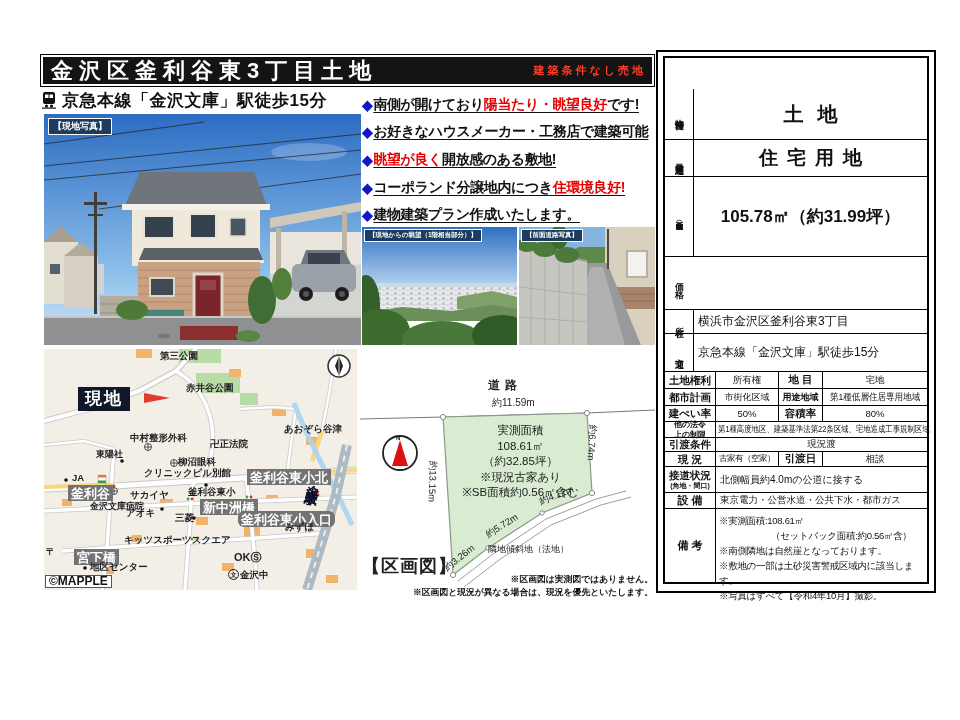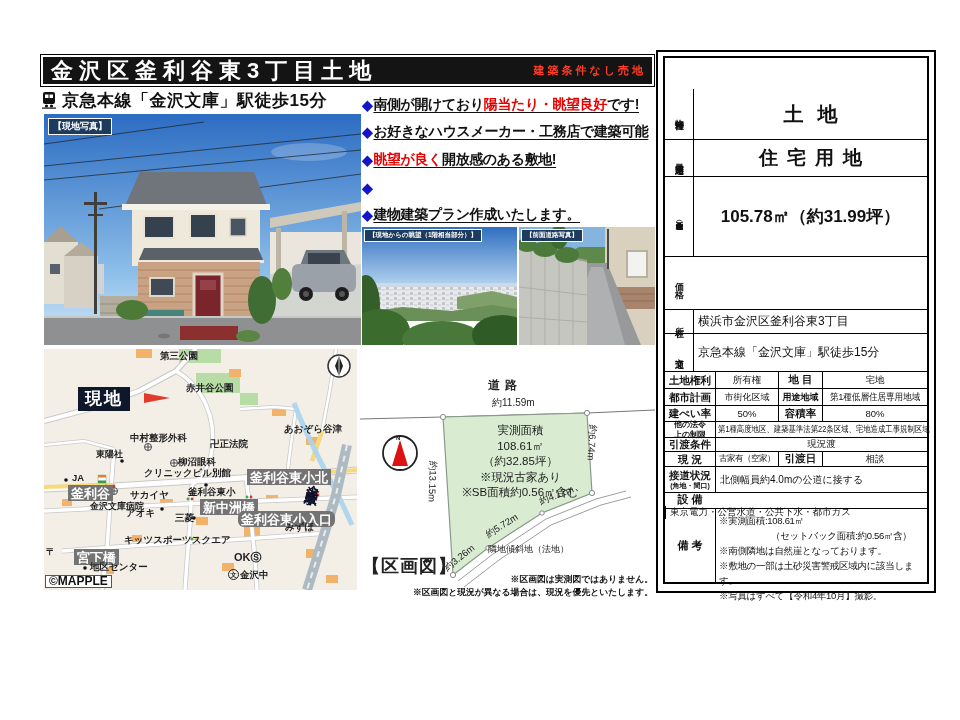--- a/index.html
+++ b/index.html
@@ -111,20 +111,21 @@
     <div class="bl">
         <span class="dia">◆</span>
         <span class="txt"><span>お好きなハウスメーカー・工務店で建築可能</span><span class="em"></span><span></span></span>
       </div>
     <div class="bl">
         <span class="dia">◆</span>
         <span class="txt"><span></span><span class="em">眺望が良く</span><span>開放感のある敷地!</span></span>
       </div>
     <div class="bl">
         <span class="dia">◆</span>
+        <span class="txt"><span>コーポランド分譲地内につき</span><span class="em">住環境良好!</span><span></span></span>
       </div>
     <div class="bl">
         <span class="dia">◆</span>
         <span class="txt"><span>建物建築プラン作成いたします。</span><span class="em"></span><span></span></span>
       </div>
   </div>
 
   <div class="abs photo" style="left:44px;top:114px;width:317px;height:231px;">
     <svg width="317" height="231" viewBox="0 0 317 231">
       <defs>
@@ -504,21 +505,21 @@
       <div class="pc glab2">引渡日</div>
       <div class="pc gval2">相談</div>
     </div>
     <div class="prow" style="height:26px;">
       <div class="pc glab">
         <span>接道状況</span>
         <span class="sub">(角地・間口)</span>
       </div>
       <div class="pc gval2 left-al" style="font-size:10px;">北側幅員約4.0mの公道に接する</div>
     </div>
-    <div class="prow" style="height:16px;flex-direction:column;">
+    <div class="prow" style="height:16px;">
       <div class="pc glab" style="font-size:11px;">設 備</div>
       <div class="pc gval2 left-al">東京電力・公営水道・公共下水・都市ガス</div>
     </div>
     <div class="prow">
       <div class="pc glab" style="font-size:11px;">備 考</div>
       <div class="pc remarks">
         <div>※実測面積:108.61㎡</div>
         <div class="ln2">（セットバック面積:約0.56㎡含）</div>
         <div>※南側隣地は自然崖となっております。</div>
         <div>※敷地の一部は土砂災害警戒区域内に該当します。</div>

